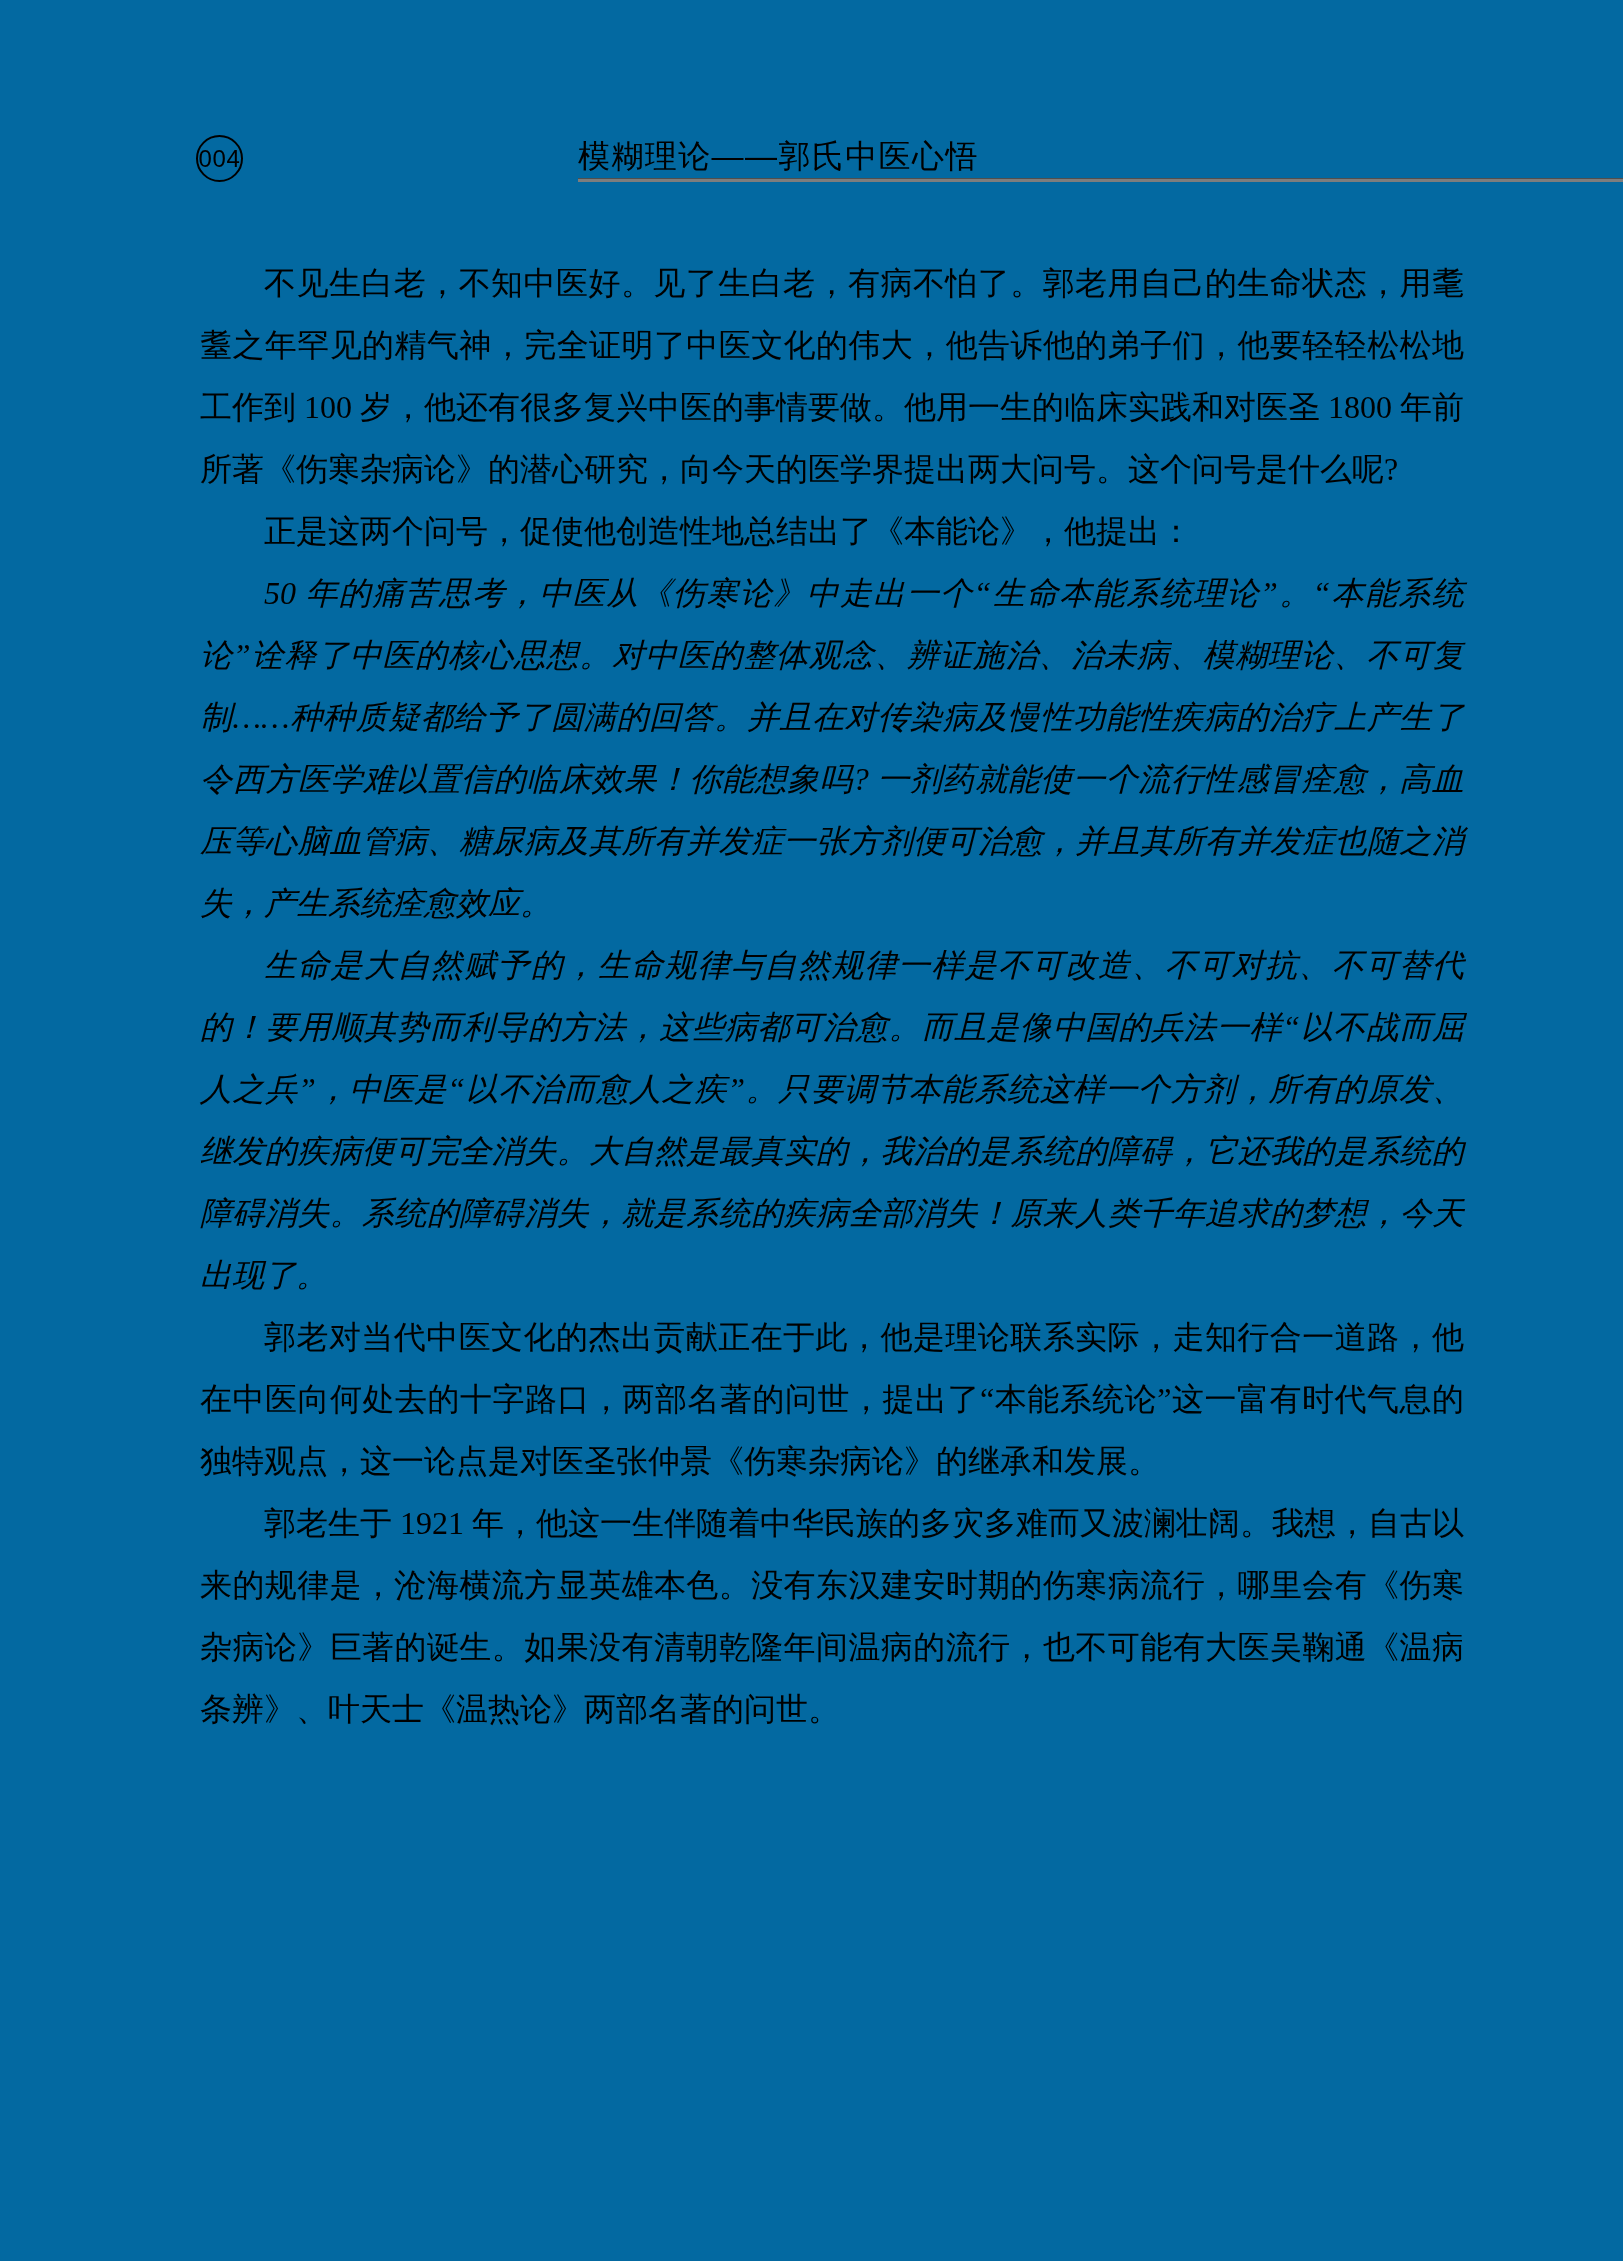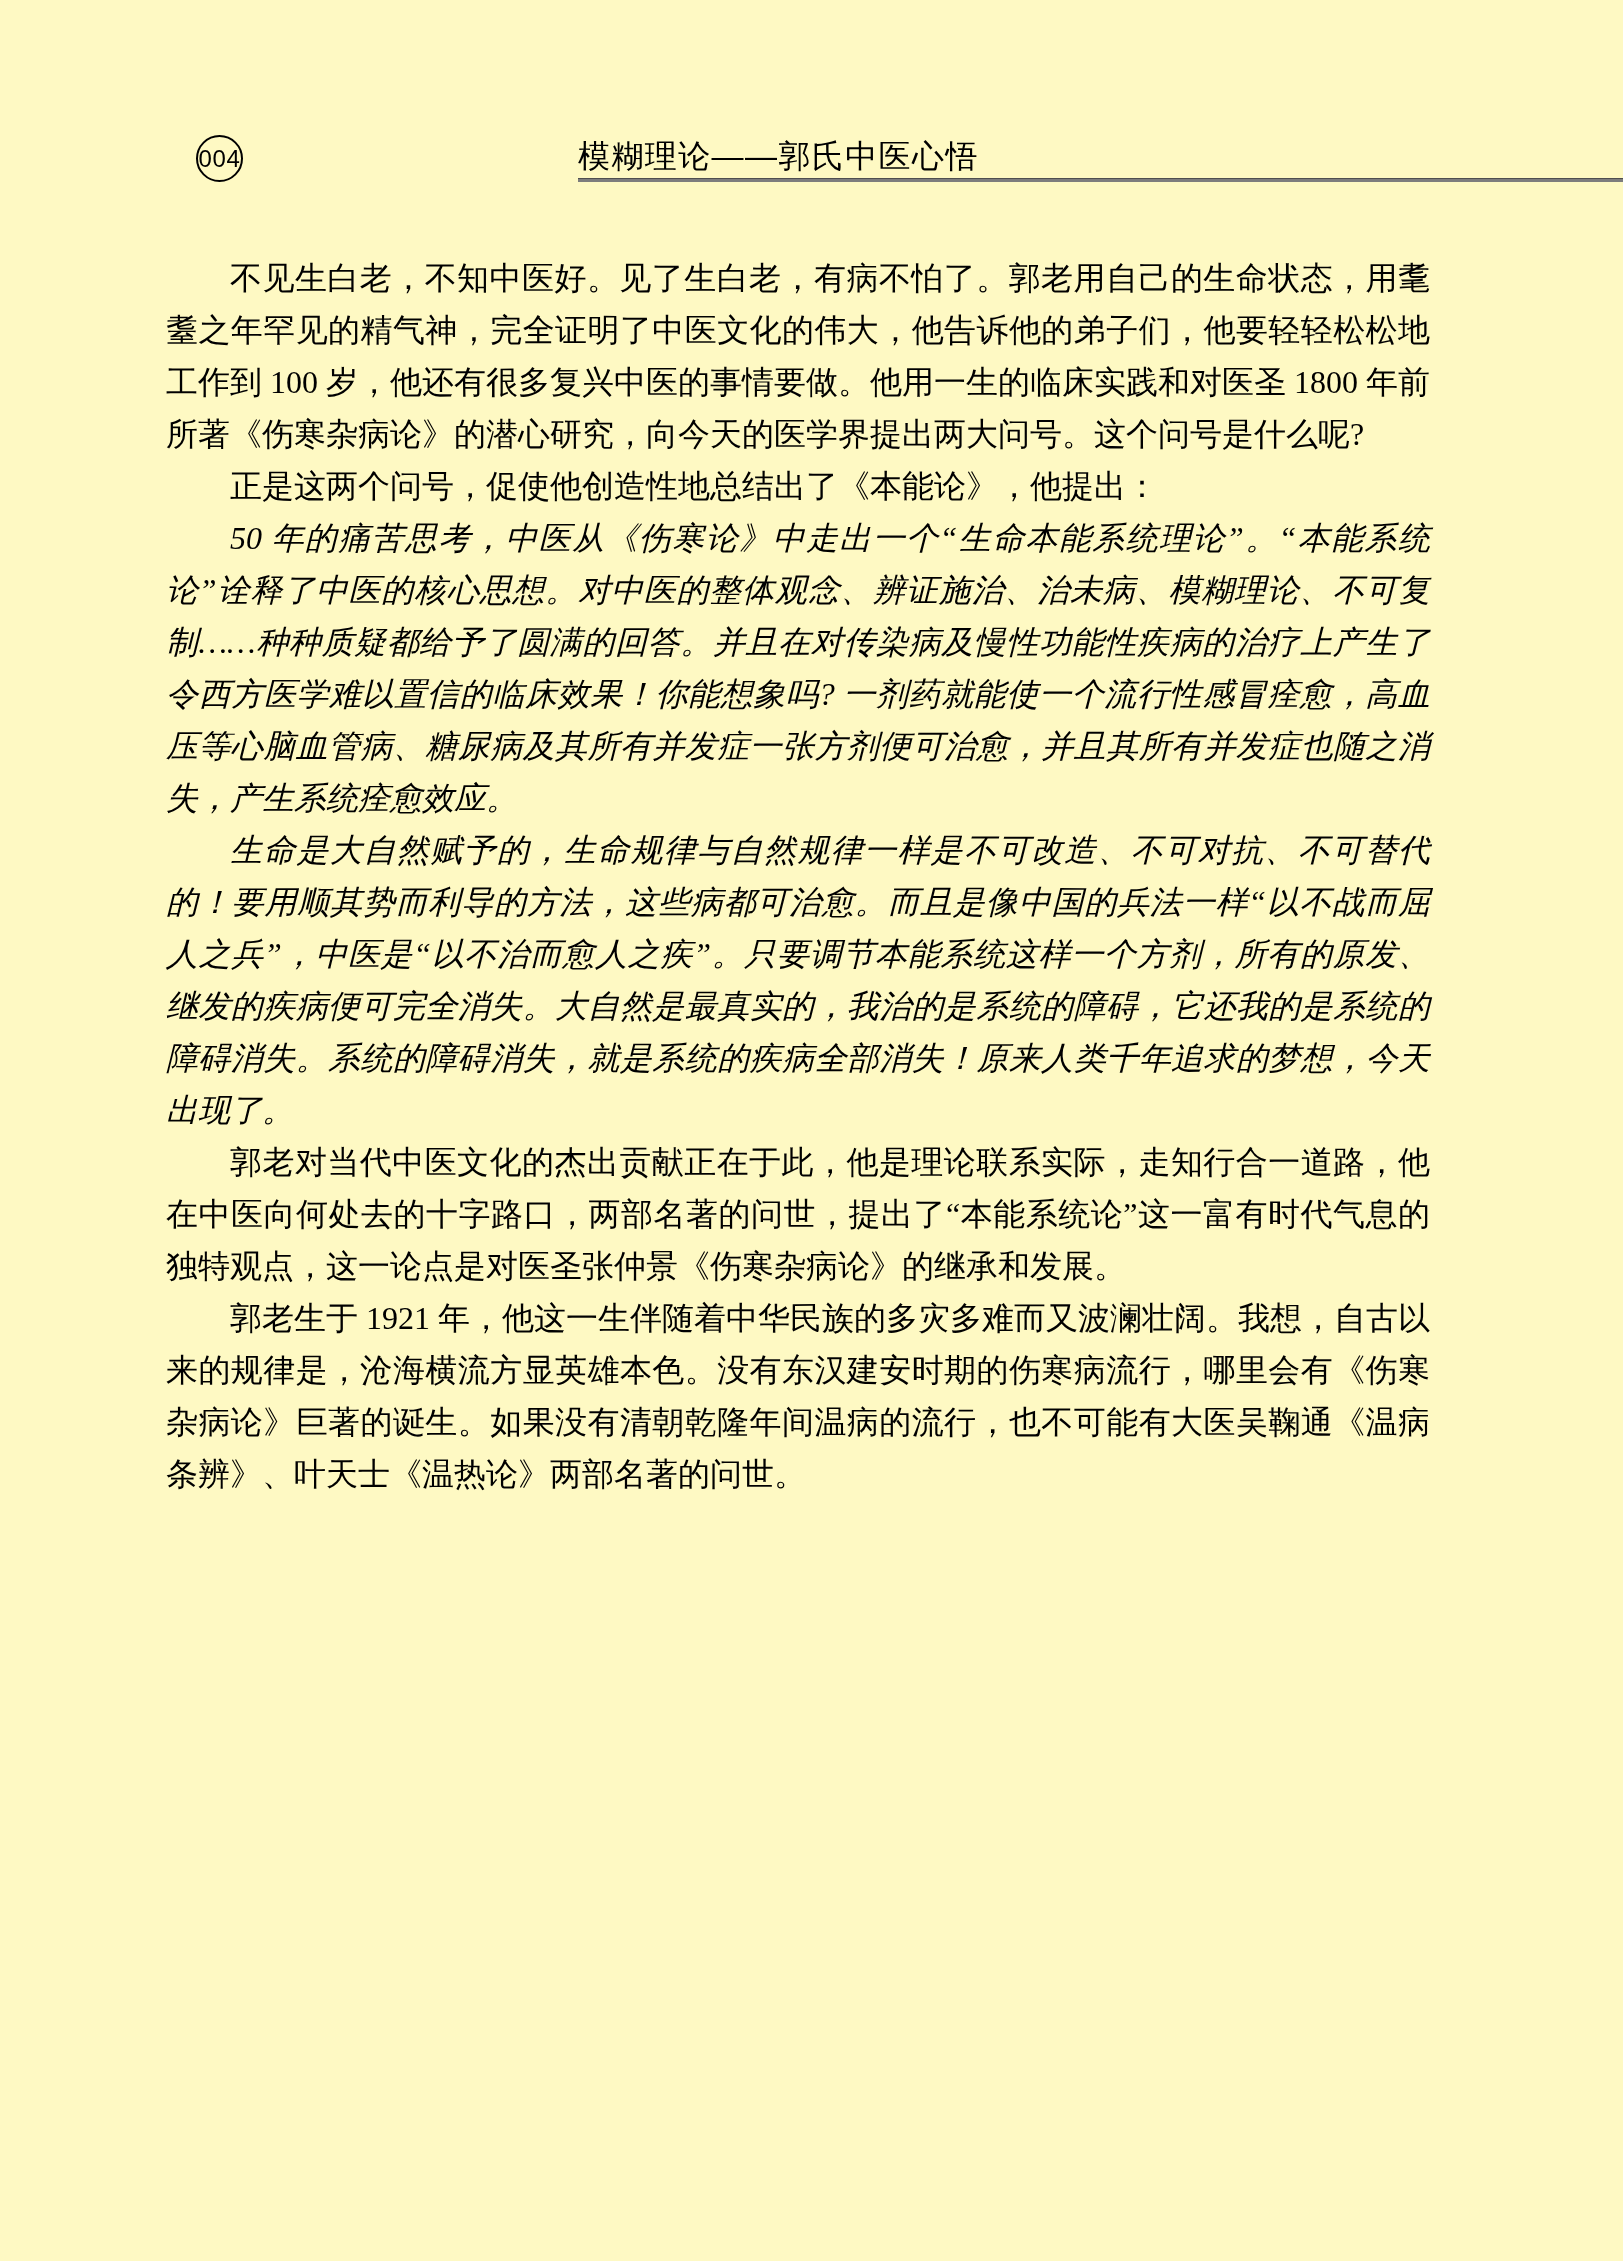--- a/index.html
+++ b/index.html
@@ -4,21 +4,21 @@
 <style>
   html, body {
     margin: 0;
     padding: 0;
     background: #e8e8e8;
   }
   .page {
     position: relative;
     width: 1624px;
     height: 2261px;
-    background: #fef9c3;
+    background: #0369a1;
     overflow: hidden;
     font-family: "Liberation Serif", serif;
     color: #000000;
   }
   
   .page-num-circle {
     position: absolute;
     left: 196px;
     top: 135px;
     width: 43px;
@@ -49,25 +49,25 @@
     left: 578px;
     right: 0;
     top: 178px;
     height: 2.9px;
     background: #7d7d7d;
     border-top: 0.7px solid #4f4f4f;
   }
   
   .body-text {
     position: absolute;
-    left: 166px;
+    left: 200px;
     top: 252px;
     width: 1264px;
     font-size: 32px;
-    line-height: 52px;
+    line-height: 62px;
     text-align: justify;
   }
   .body-text p {
     margin: 0;
     padding: 0;
     text-indent: 2em;
   }
   
   .body-text p.kai {
     font-style: italic;

